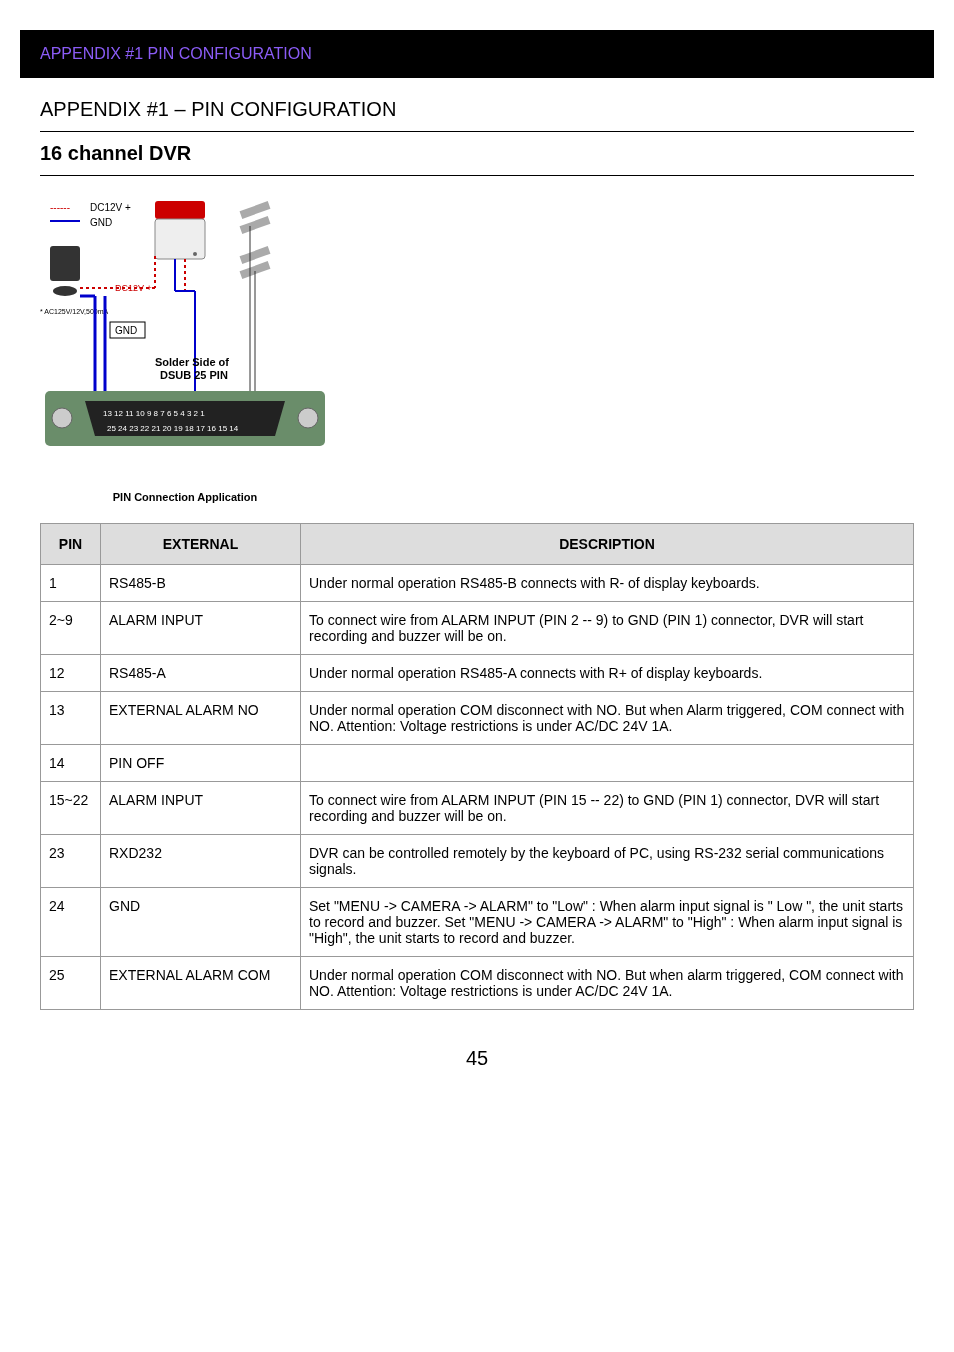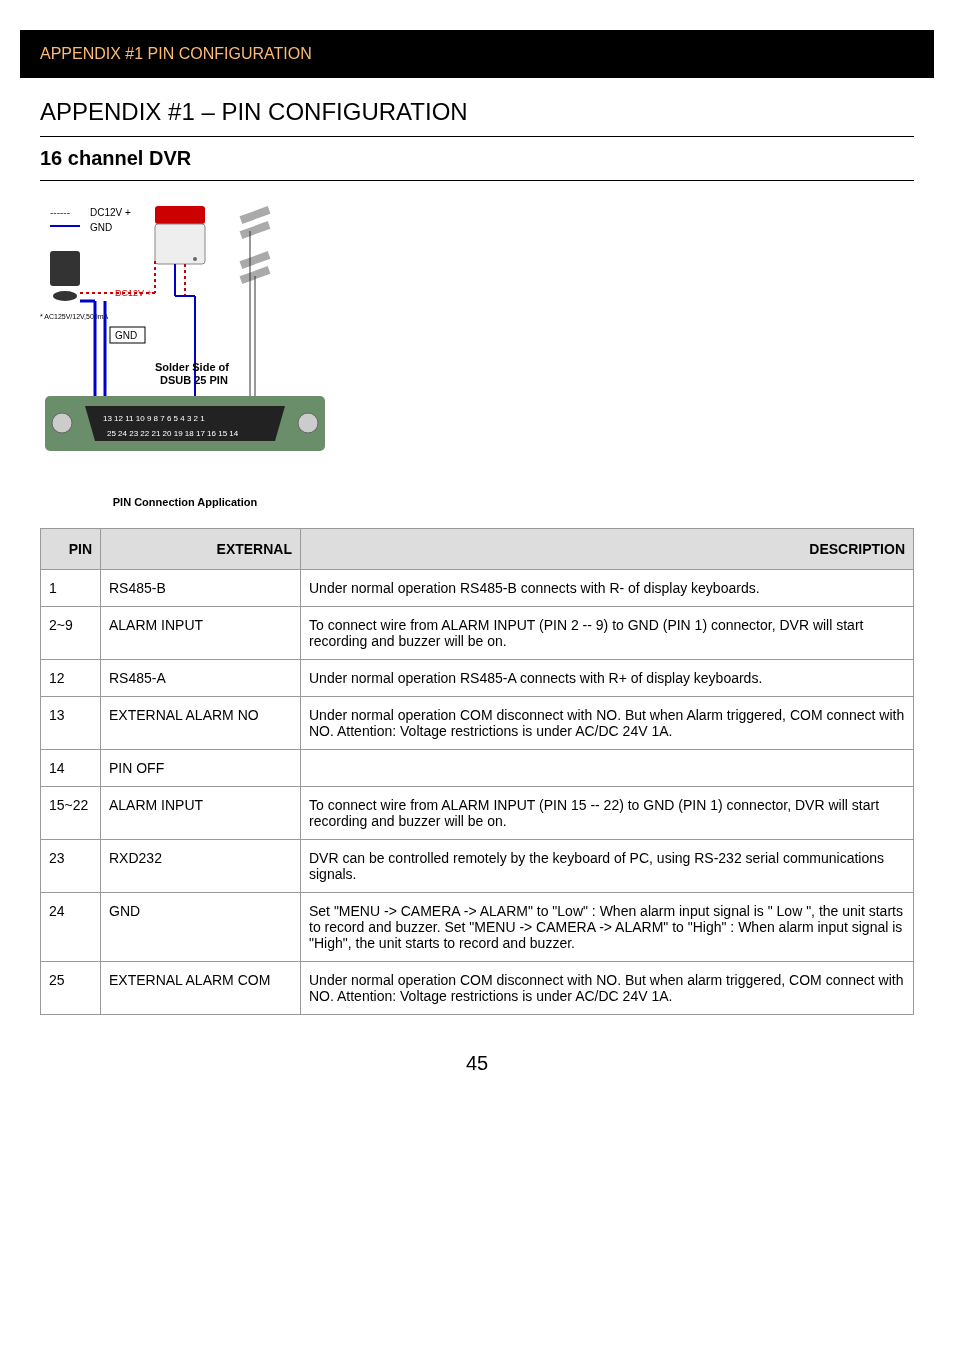--- a/index.html
+++ b/index.html
@@ -9,33 +9,33 @@
     }
     body {
       font-family: Arial, sans-serif;
       background: #fff;
       width: 954px;
       margin: 0 auto;
       position: relative;
     }
     .header-bar {
       background: #000;
-      color: #fdba74;
+      color: #8b5cf6;
       padding: 15px 20px;
       margin: 30px 20px 0 20px;
     }
     .header-title {
       font-size: 16px;
       font-weight: normal;
     }
     .content {
       padding: 20px 40px;
     }
     .appendix-title {
-      font-size: 24px;
+      font-size: 20px;
       font-weight: normal;
       margin-bottom: 3px;
     }
     .section-divider-top {
       border-top: 1px solid #000;
       margin-top: 10px;
     }
     .section-divider-bottom {
       border-bottom: 1px solid #000;
       margin-bottom: 20px;
@@ -60,21 +60,21 @@
     }
     .pin-table {
       width: 100%;
       border-collapse: collapse;
       margin-top: 20px;
     }
     .pin-table th {
       background: #ddd;
       border: 1px solid #999;
       padding: 12px 8px;
-      text-align: right;
+      text-align: center;
       font-size: 14px;
       font-weight: bold;
       vertical-align: middle;
     }
     .pin-table td {
       border: 1px solid #999;
       padding: 10px 8px;
       text-align: left;
       font-size: 14px;
       vertical-align: top;

